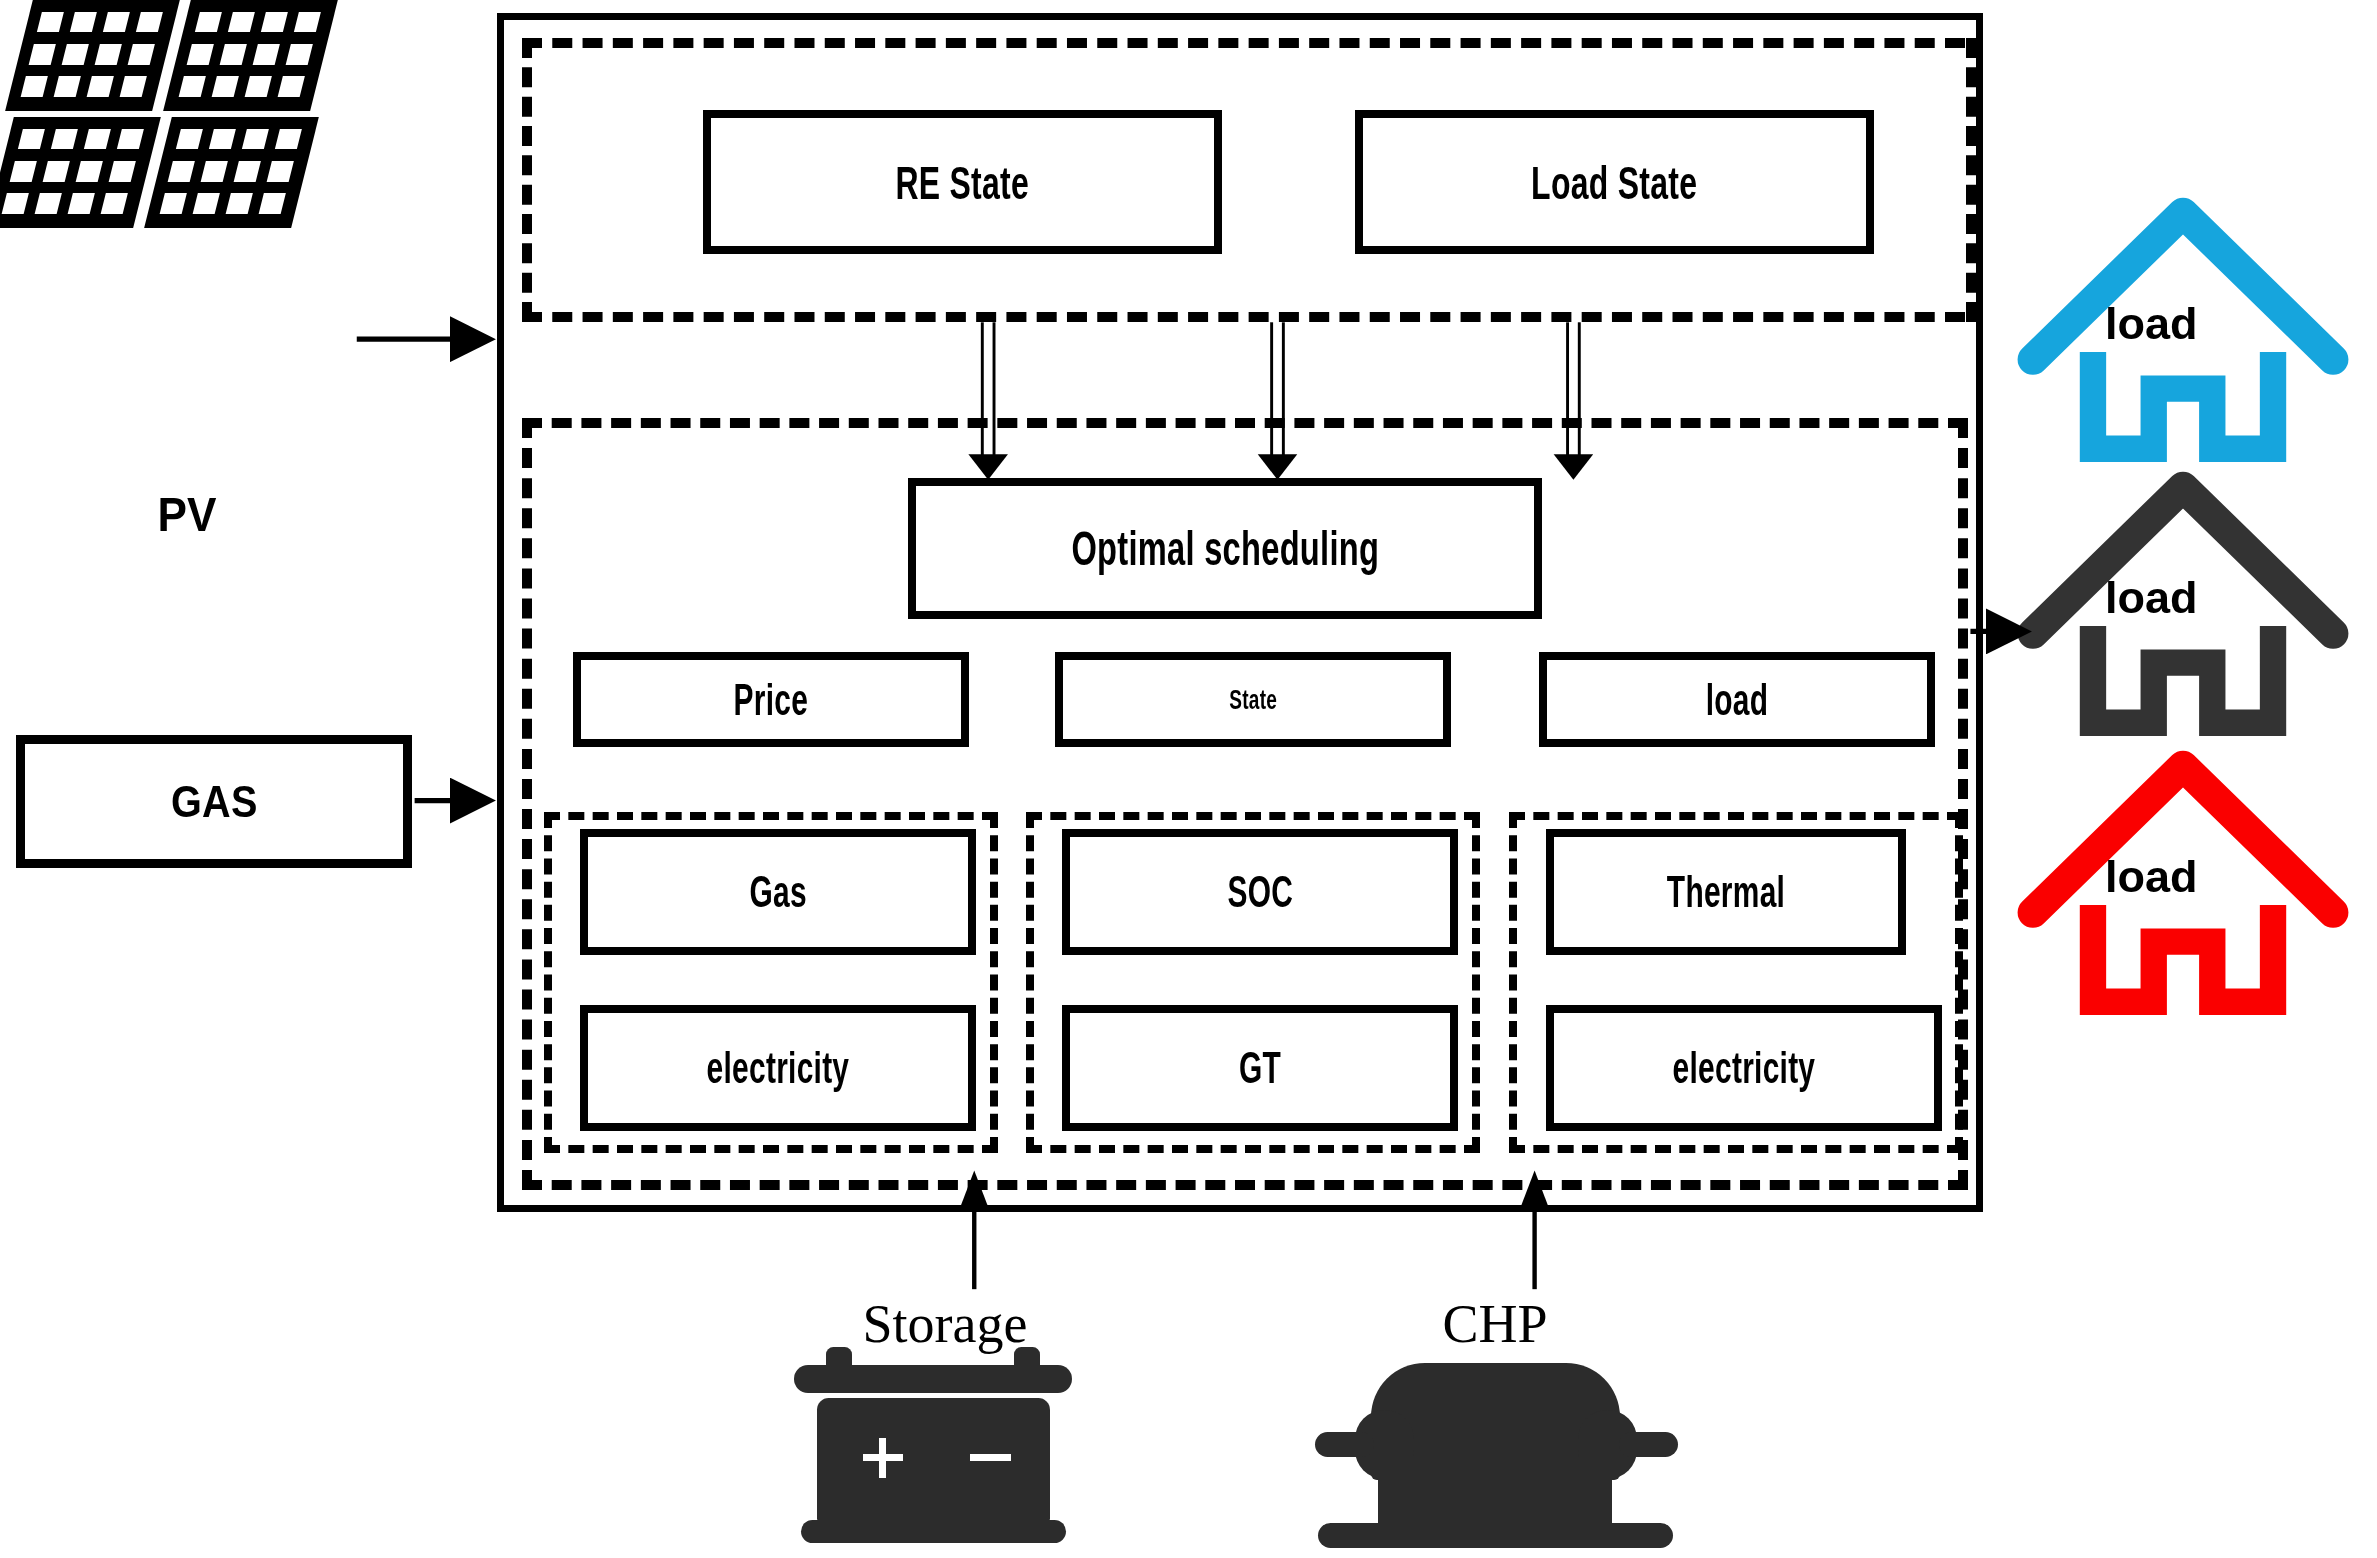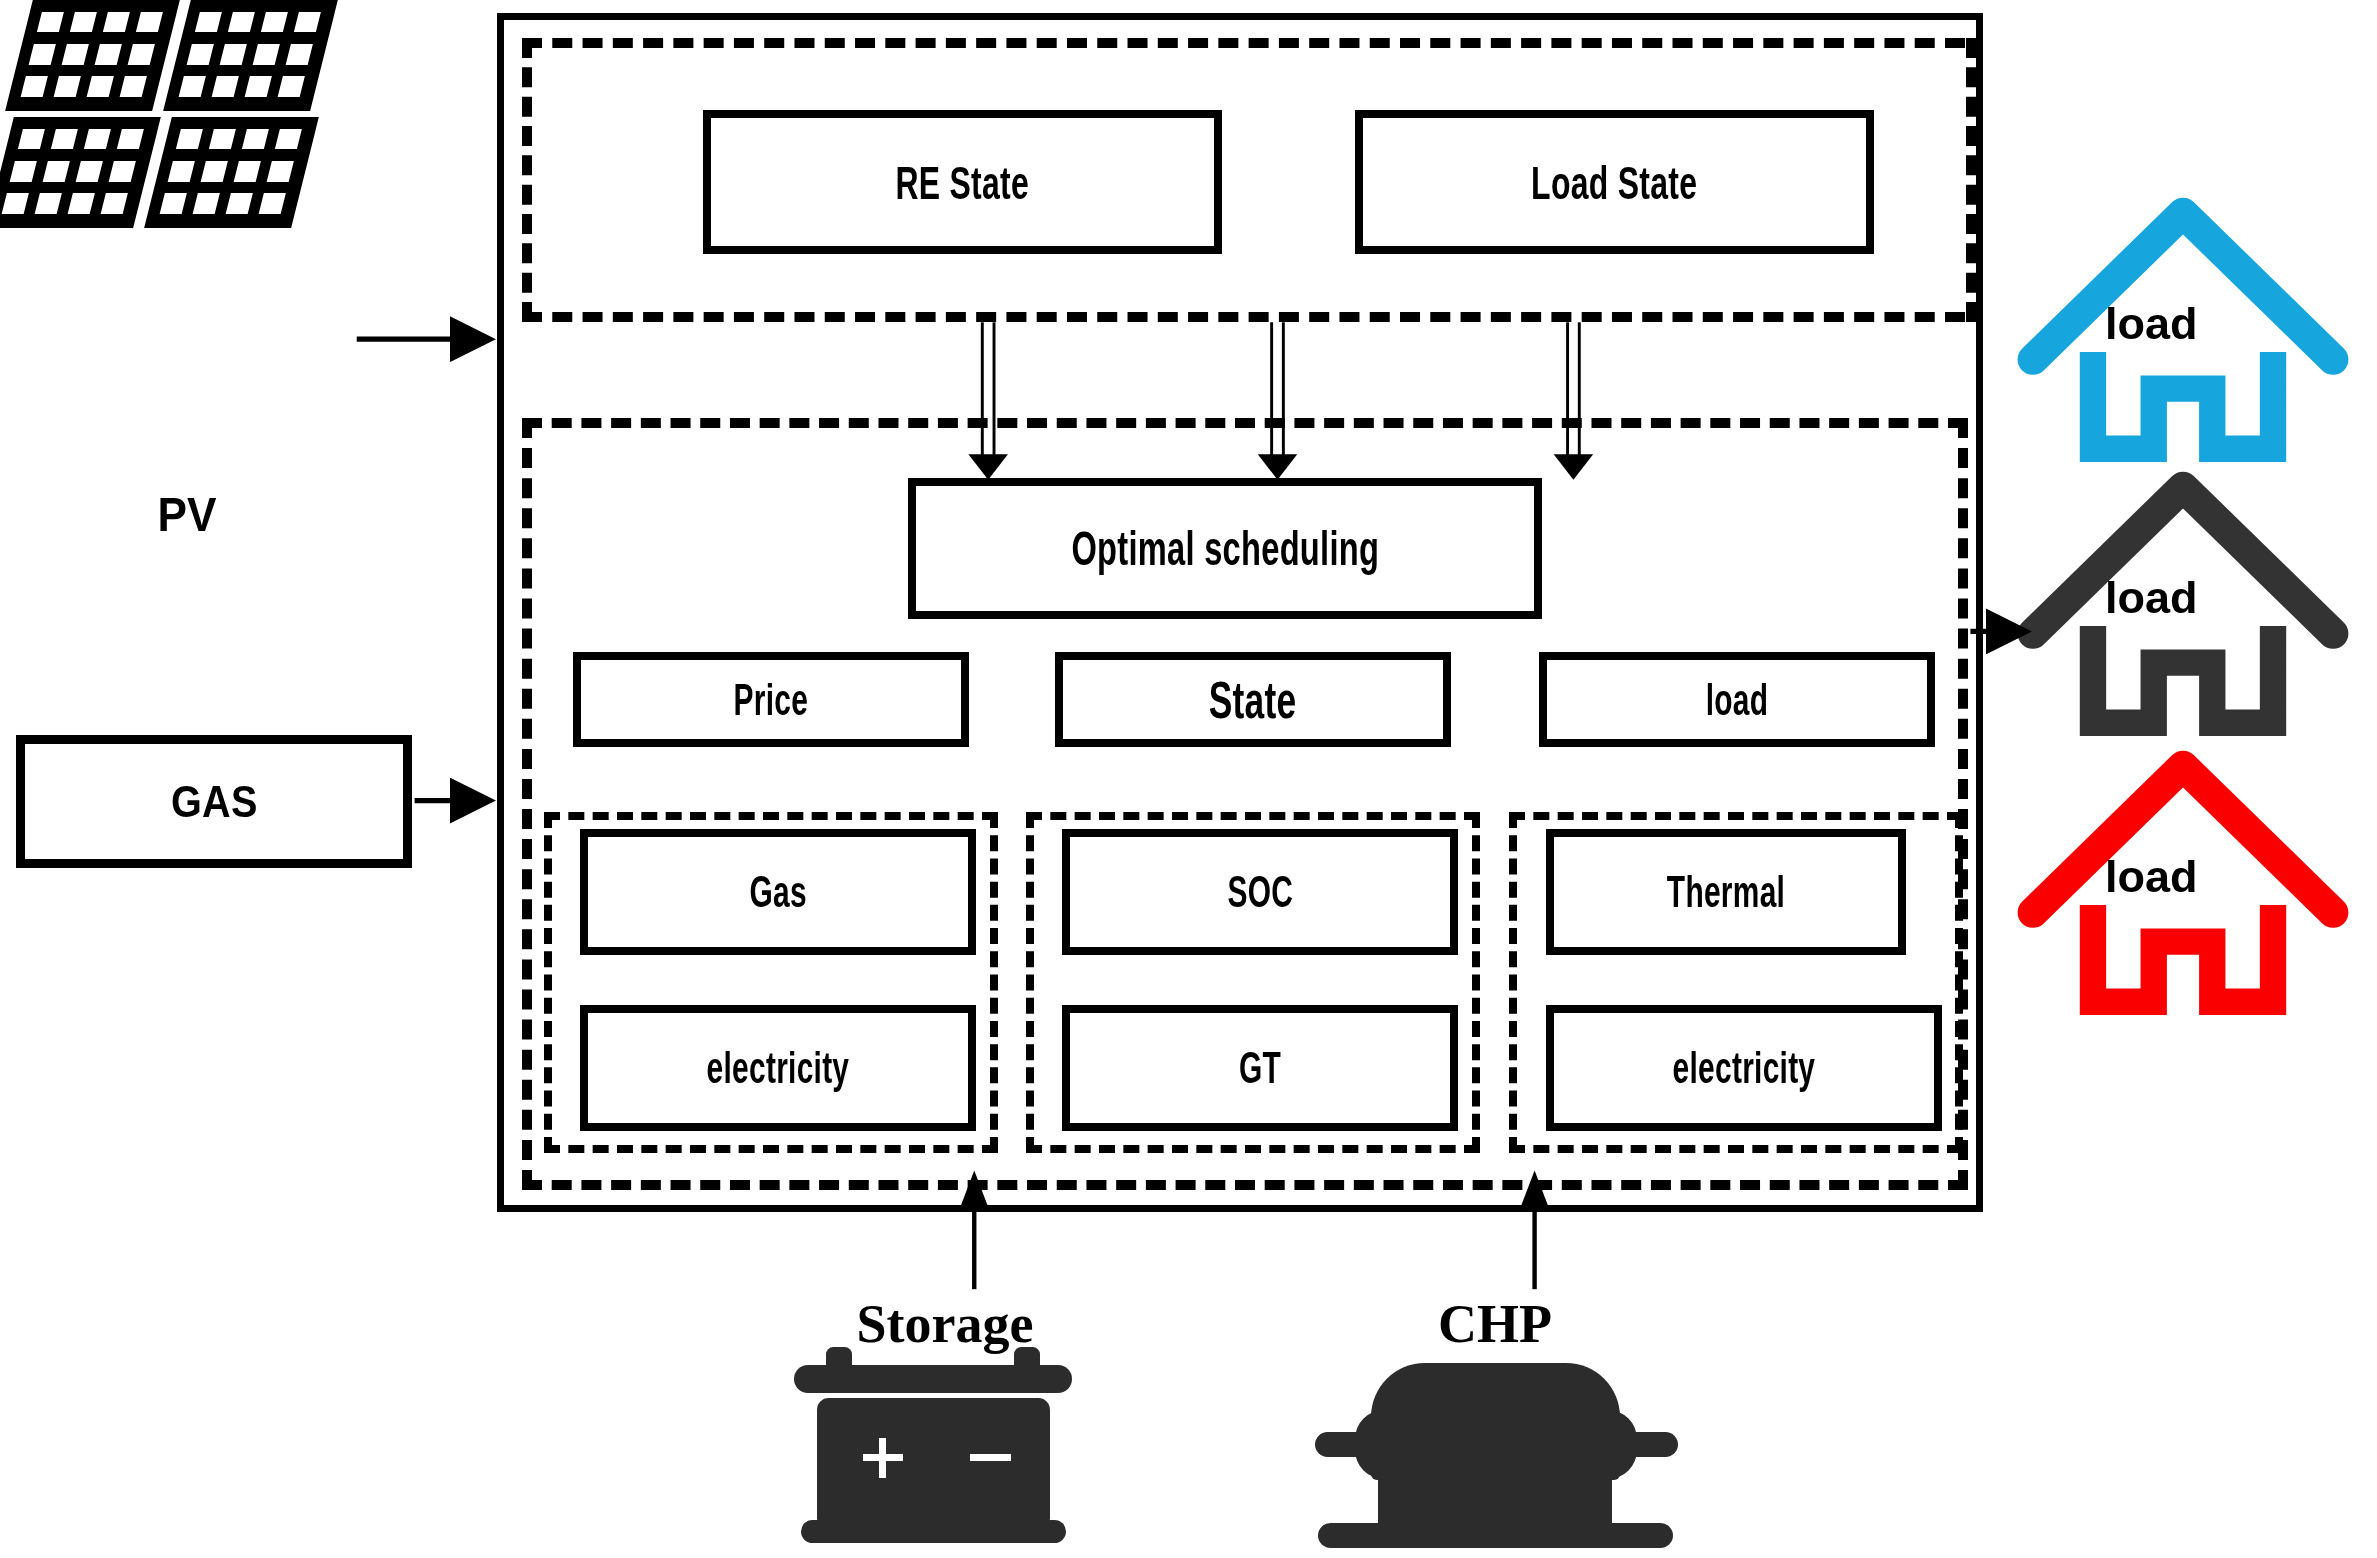--- a/index.html
+++ b/index.html
@@ -60,21 +60,21 @@
     border:8.8px dashed #000;background:transparent;
   }
 
   
   .label{
     position:absolute;color:#000;font-weight:bold;line-height:1;
     white-space:nowrap;
   }
   .serif-label{
     font-family:"Liberation Serif","DejaVu Serif",serif;
-    font-weight:bold;
+    font-weight:normal;
     text-align:center;
   }
 
   
   #pv-icon{left:44px;top:81px;width:308px;height:242px;}
   .pv-panel{position:absolute;background:#000;}
   .pv-cell{position:absolute;background:#fff;}
 
   
   #gas-box{left:16px;top:735px;width:396px;height:133px;border-width:9.5px;}
@@ -180,21 +180,21 @@
 
 <div class="dash" id="sched-region"></div>
 
 <div class="box" style="left:908px;top:478px;width:634px;height:141px;font-size:48px;">
   <span>Optimal scheduling</span>
 </div>
 
 <div class="box" style="left:573px;top:652px;width:396px;height:95px;font-size:44px;">
   <span>Price</span>
 </div>
-<div class="box" style="left:1055px;top:652px;width:396px;height:95px;font-size:52px;">
+<div class="box" style="left:1055px;top:652px;width:396px;height:95px;font-size:28px;">
   <span>State</span>
 </div>
 <div class="box" style="left:1539px;top:652px;width:396px;height:95px;font-size:44px;">
   <span>load</span>
 </div>
 
 <div class="subdash" style="left:544px;top:812px;width:454px;height:341px;"></div>
 <div class="subdash" style="left:1026px;top:812px;width:454px;height:341px;"></div>
 <div class="subdash" style="left:1509px;top:812px;width:454px;height:341px;"></div>
 

